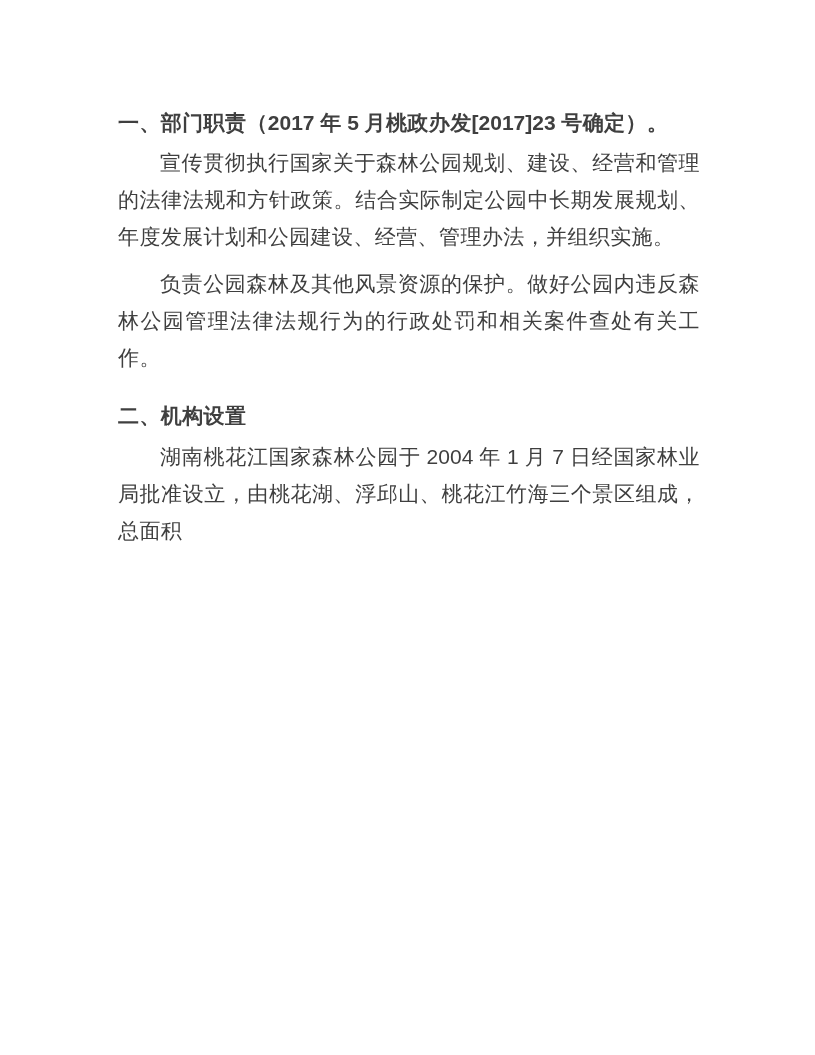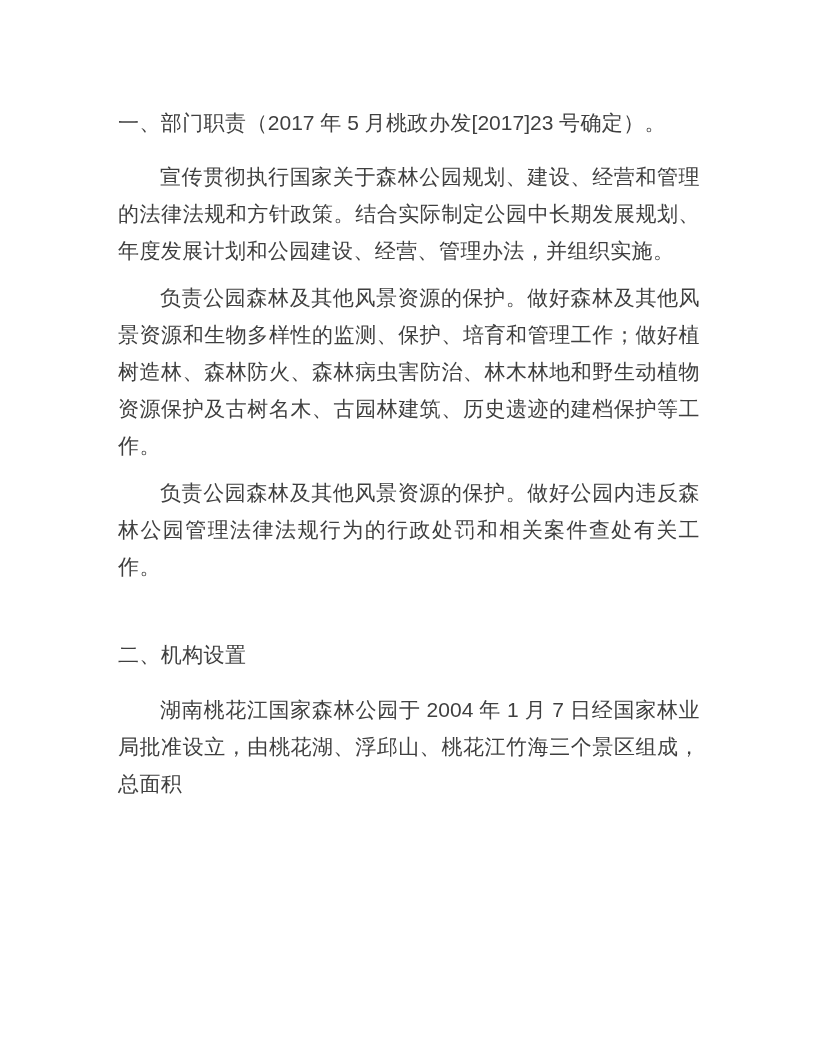--- a/index.html
+++ b/index.html
@@ -19,52 +19,51 @@
     left: 118px;
     top: 104px;
     width: 582px;
     color: #3f3f3f;
     font-size: 21px;
     line-height: 37px;
     letter-spacing: 0.4px;
   }
   .doc-heading {
     font-size: 21px;
-    font-weight: normal;
+    font-weight: bold;
     margin: 0;
     text-align: left;
   }
   .doc-para {
     margin: 10px 0 0 0;
     text-indent: 2em;
     text-align: justify;
     text-justify: inter-ideograph;
   }
   .doc-para.first-after-heading {
-    margin-top: 17px;
+    margin-top: 3px;
   }
   .section-2-heading {
-    margin-top: 51px;
+    margin-top: 21px;
   }
   
   .latin {
     font-family: "Liberation Sans", "DejaVu Sans", sans-serif;
     letter-spacing: 0;
   }
 </style>
 </head>
 <body style="background: rgb(255, 255, 255);">
 
 <div class="doc-page" style="color: rgb(63, 63, 63);">
 
   <h2 class="doc-heading latinize">一、部门职责（<span class="latin">2017</span> 年 <span class="latin">5</span> 月桃政办发<span class="latin">[2017]23</span> 号确定）。</h2>
 
   <p class="doc-para first-after-heading latinize">宣传贯彻执行国家关于森林公园规划、建设、经营和管理的法律法规和方针政策。结合实际制定公园中长期发展规划、年度发展计划和公园建设、经营、管理办法，并组织实施。</p>
 
-  <p class="doc-para latinize">负责公园森林及其他风景资源的保护。做好森林及其他风景资源和生物多样性的监测、保护、培育和管理工作；做好植树造林、森林防火、森林病虫害防治、林木林地和野生动植物资源保护及古树名木、古园林建筑、历史遗迹的建档保护等工作。</p>
 
 
 
   <p class="doc-para latinize">负责公园森林及其他风景资源的保护。做好公园内违反森林公园管理法律法规行为的行政处罚和相关案件查处有关工作。</p>
 
 
   <h2 class="doc-heading section-2-heading latinize">二、机构设置</h2>
 
   <p class="doc-para first-after-heading latinize">湖南桃花江国家森林公园于 <span class="latin">2004</span> 年 <span class="latin">1</span> 月 <span class="latin">7</span> 日经国家林业局批准设立，由桃花湖、浮邱山、桃花江竹海三个景区组成，总面积</p>
 

